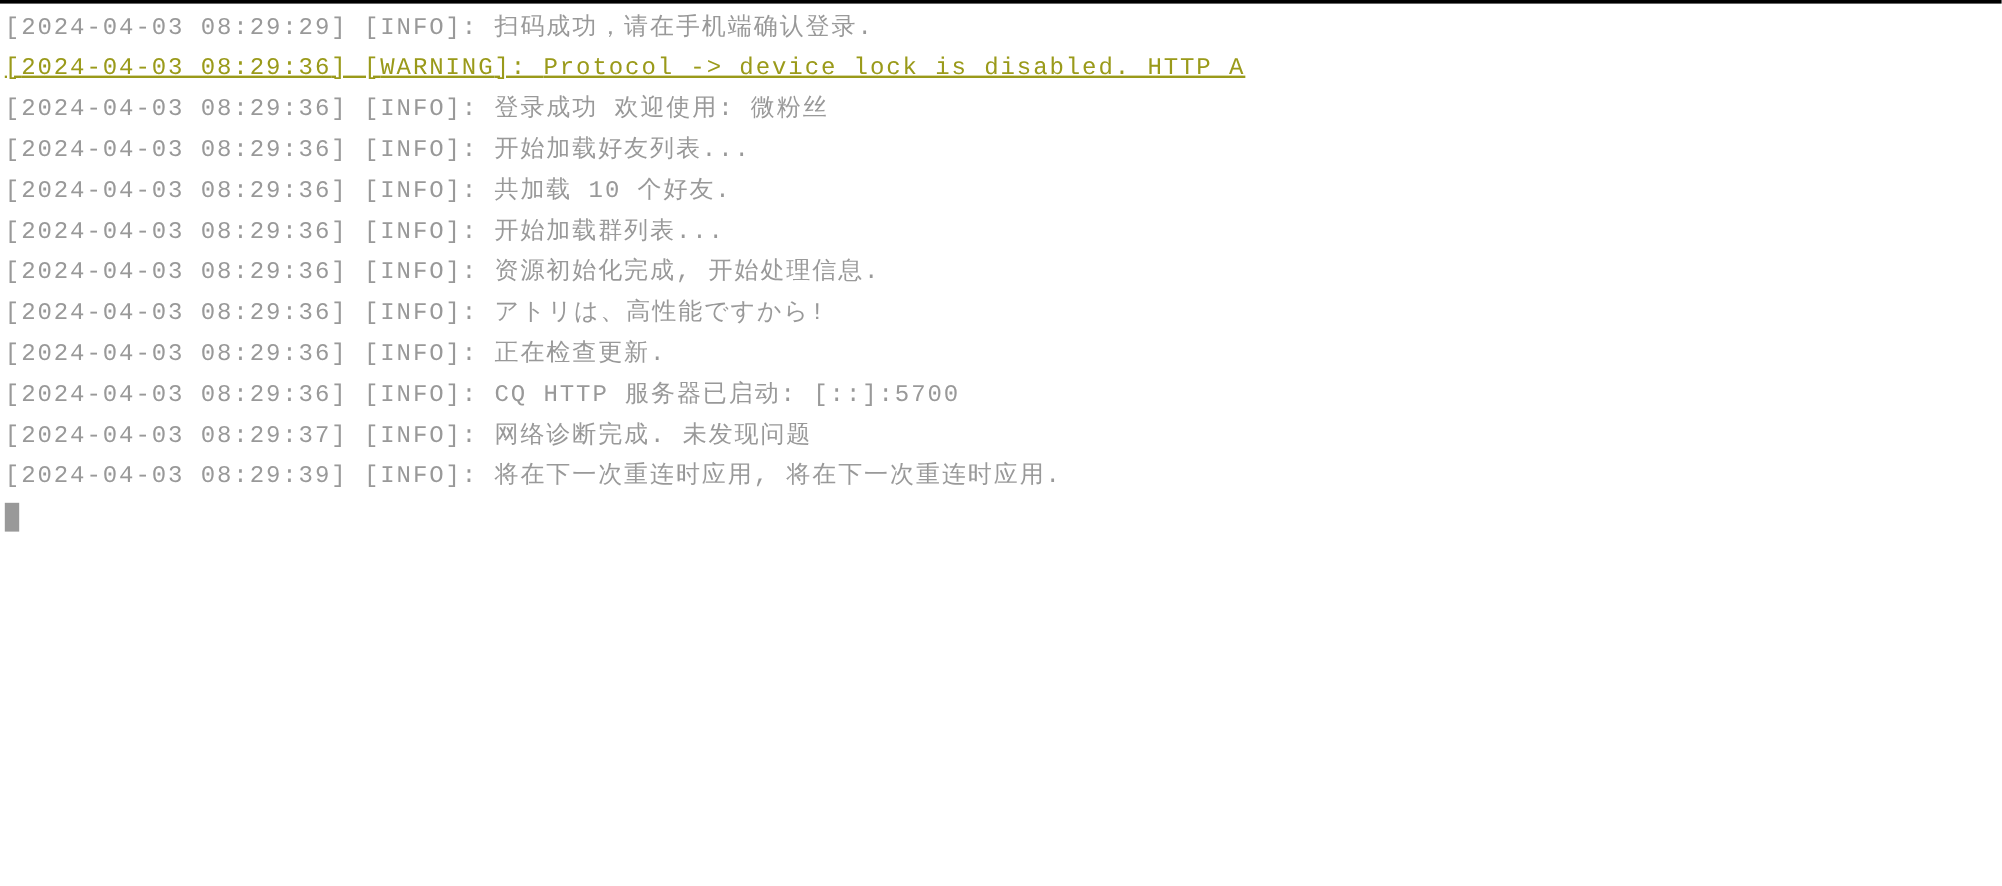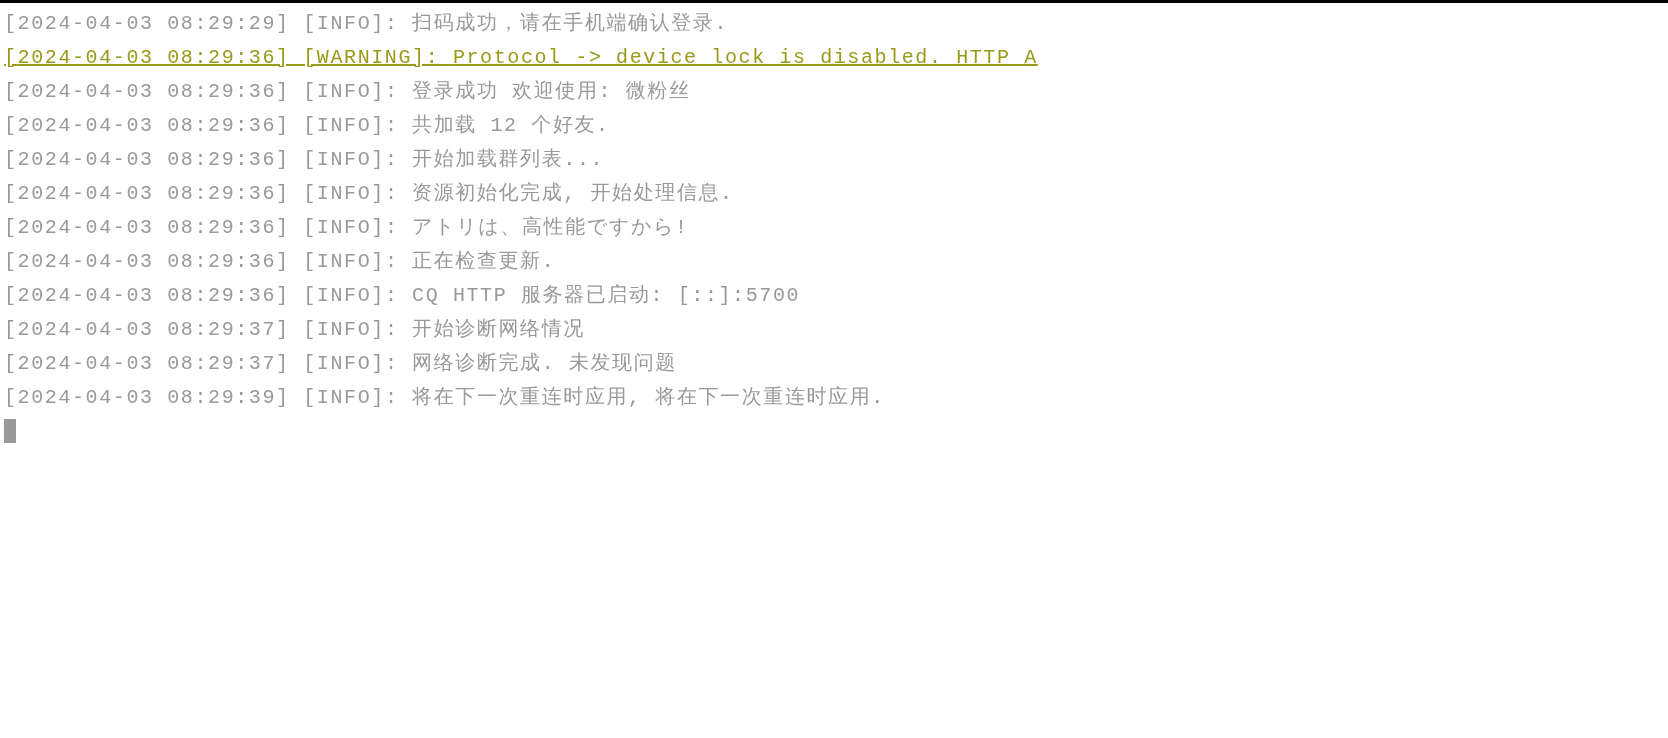--- a/index.html
+++ b/index.html
@@ -35,26 +35,26 @@
   </style>
 </head>
 <body>
 
 
 
 <div id="log-container">
     <div class="log-line">[<span>2024-04-03 08:29:29</span>] [<span>INFO</span>]: <span>扫码成功，请在手机端确认登录.</span></div>
     <div class="log-line warning">[<span>2024-04-03 08:29:36</span>] [<span>WARNING</span>]: <span>Protocol -&gt; device lock is disabled. HTTP A</span></div>
     <div class="log-line">[<span>2024-04-03 08:29:36</span>] [<span>INFO</span>]: <span>登录成功 欢迎使用: 微粉丝</span></div>
-    <div class="log-line">[<span>2024-04-03 08:29:36</span>] [<span>INFO</span>]: <span>共加载 12 个好友.</span></div>
+    <div class="log-line">[<span>2024-04-03 08:29:36</span>] [<span>INFO</span>]: <span>开始加载好友列表...</span></div>
+    <div class="log-line">[<span>2024-04-03 08:29:36</span>] [<span>INFO</span>]: <span>共加载 10 个好友.</span></div>
     <div class="log-line">[<span>2024-04-03 08:29:36</span>] [<span>INFO</span>]: <span>开始加载群列表...</span></div>
     <div class="log-line">[<span>2024-04-03 08:29:36</span>] [<span>INFO</span>]: <span>资源初始化完成, 开始处理信息.</span></div>
     <div class="log-line">[<span>2024-04-03 08:29:36</span>] [<span>INFO</span>]: <span>アトリは、高性能ですから!</span></div>
     <div class="log-line">[<span>2024-04-03 08:29:36</span>] [<span>INFO</span>]: <span>正在检查更新.</span></div>
     <div class="log-line">[<span>2024-04-03 08:29:36</span>] [<span>INFO</span>]: <span>CQ HTTP 服务器已启动: [::]:5700</span></div>
-    <div class="log-line">[<span>2024-04-03 08:29:37</span>] [<span>INFO</span>]: <span>开始诊断网络情况</span></div>
     <div class="log-line">[<span>2024-04-03 08:29:37</span>] [<span>INFO</span>]: <span>网络诊断完成. 未发现问题</span></div>
     <div class="log-line">[<span>2024-04-03 08:29:39</span>] [<span>INFO</span>]: <span>将在下一次重连时应用, 将在下一次重连时应用.</span></div>
   </div>
 <div class="cursor"></div>
 
 
 
 
 </body></html>

